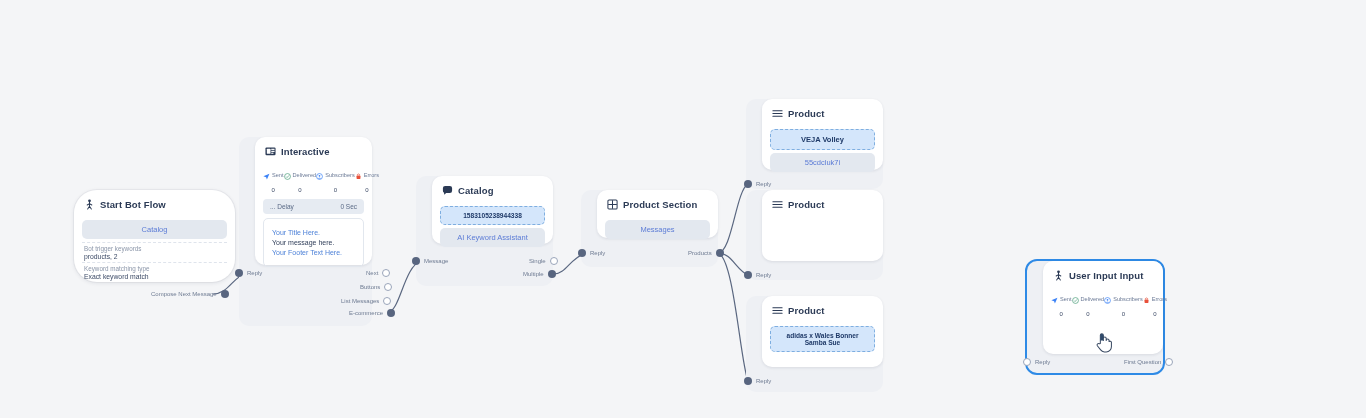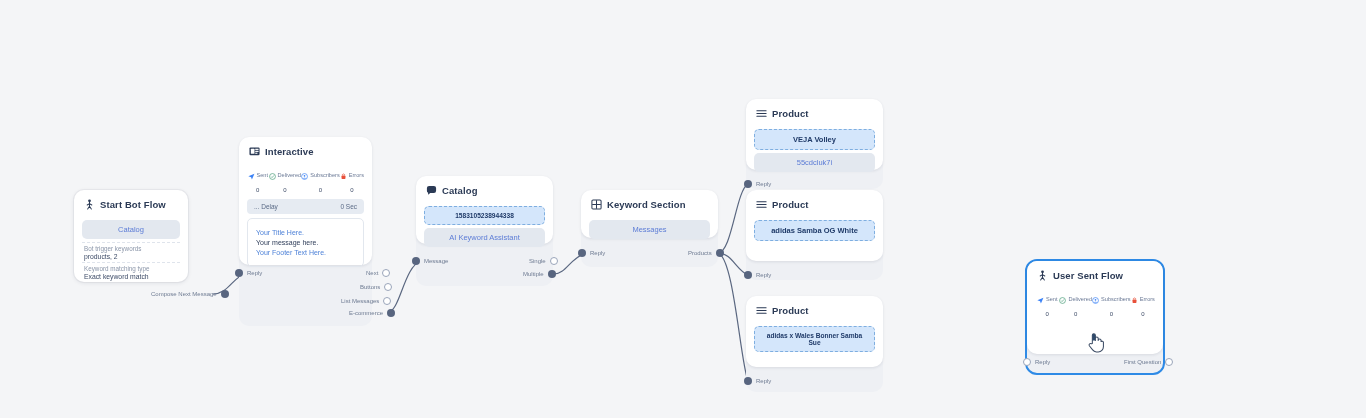--- a/index.html
+++ b/index.html
@@ -18,21 +18,21 @@
     border-radius: 10px;
     box-shadow: 0 1px 4px rgba(16,30,54,.10), 0 0 0 1px rgba(16,30,54,.04);
   }
   .node-shell {
     position: absolute;
     background: #eef0f4;
     border-radius: 10px;
   }
   .node-card {
     position: absolute;
-    left: 0; top: 0; right: 0;
+    left: 16px; top: 0; right: 0;
     background: #fff;
     border-radius: 10px;
     box-shadow: 0 1px 3px rgba(16,30,54,.10);
   }
   .node-title {
     display: flex; align-items: center; gap: 5px;
     font-size: 9.5px; font-weight: bold; color: #2b3a55;
     padding: 9px 10px 7px 10px;
     letter-spacing: .1px;
   }
@@ -98,21 +98,21 @@
     <g fill="none" stroke="#5a6780" stroke-width="1.2">
       <path d="M213,294 C228,294 232,278 246,273"></path>
       <path d="M388,312 C400,312 404,266 421,261"></path>
       <path d="M554,274 C566,274 570,258 586,253"></path>
       <path d="M718,253 C732,253 736,190 748,184"></path>
       <path d="M718,253 C732,253 736,270 748,275"></path>
       <path d="M718,253 C734,258 740,360 748,381"></path>
     </g>
   </svg>
 
-  <div class="node" style="left:74px; top:190px; width:114px; height:92px;">
+  <div class="node" style="left:74px; top:190px; width:161px; height:92px;border-radius:23px;">
     <div class="node-title">
       <span class="ti">
         <svg viewBox="0 0 12 12" width="11" height="11">
             <circle cx="6" cy="2" r="1.5" fill="#2b3a55"></circle>
             <path d="M6 3.5 L6 8 M6 5 L3.5 6.5 M6 5 L8.5 6.5 M6 8 L4 11 M6 8 L8 11" stroke="#2b3a55" stroke-width="1.1" fill="none" stroke-linecap="round"></path>
           </svg>
       </span>
       <span>Start Bot Flow</span>
     </div>
     <div class="pill pill-grey">Catalog</div>
@@ -257,21 +257,21 @@
 
   <div class="node-shell" style="left:581px; top:190px; width:137px; height:77px;">
     <div class="node-card" style="height:48px;">
       <div class="node-title">
         <span class="ti">
           <svg viewBox="0 0 12 12" width="11" height="11">
               <rect x="1" y="1" width="10" height="10" rx="1.2" fill="none" stroke="#2b3a55" stroke-width="1.1"></rect>
               <path d="M6 1.3 V10.7 M1.3 6 H10.7" stroke="#2b3a55" stroke-width="1.1"></path>
             </svg>
         </span>
-        <span>Keyword Section</span>
+        <span>Product Section</span>
       </div>
       <div class="pill pill-grey">Messages</div>
     </div>
   </div>
   <div class="port" style="left:578px; top:249px;">
     <span class="dot"></span>
     <span>Reply</span>
   </div>
   <div class="port out" style="left:688px; top:249px;">
     <span>Products</span>
@@ -300,21 +300,20 @@
   <div class="node-shell" style="left:746px; top:190px; width:137px; height:90px;">
     <div class="node-card" style="height:71px;">
       <div class="node-title">
         <span class="ti">
           <svg viewBox="0 0 12 12" width="11" height="11">
               <path d="M1 3 H11 M1 6 H11 M1 9 H11" stroke="#2b3a55" stroke-width="1.2" stroke-linecap="round"></path>
             </svg>
         </span>
         <span>Product</span>
       </div>
-      <div class="pill pill-blue">adidas Samba OG White</div>
     </div>
   </div>
   <div class="port" style="left:744px; top:271px;">
     <span class="dot"></span>
     <span>Reply</span>
   </div>
 
   <div class="node-shell" style="left:746px; top:296px; width:137px; height:96px;">
     <div class="node-card" style="height:71px;">
       <div class="node-title">
@@ -335,21 +334,21 @@
 
   <div class="node-shell selected" style="left:1025px; top:259px; width:140px; height:116px; background:#eef0f4;">
     <div class="node-card" style="height:93px;">
       <div class="node-title">
         <span class="ti">
           <svg viewBox="0 0 12 12" width="11" height="11">
               <circle cx="6" cy="2" r="1.5" fill="#2b3a55"></circle>
               <path d="M6 3.5 L6 8 M6 5 L3.5 6.5 M6 5 L8.5 6.5 M6 8 L4 11 M6 8 L8 11" stroke="#2b3a55" stroke-width="1.1" fill="none" stroke-linecap="round"></path>
             </svg>
         </span>
-        <span>User Sent Flow</span>
+        <span>User Input Input</span>
       </div>
       <div class="stats">
         <div class="stat">
           <div class="stat-head">
             <span>
               <svg viewBox="0 0 10 10" width="7" height="7">
                   <path d="M0.5 4.8 L9.2 1 L5.6 9.3 L4.4 5.9 Z" fill="#3b82f6"></path>
                 </svg>
             </span>
             <span class="stat-lab">Sent</span>

